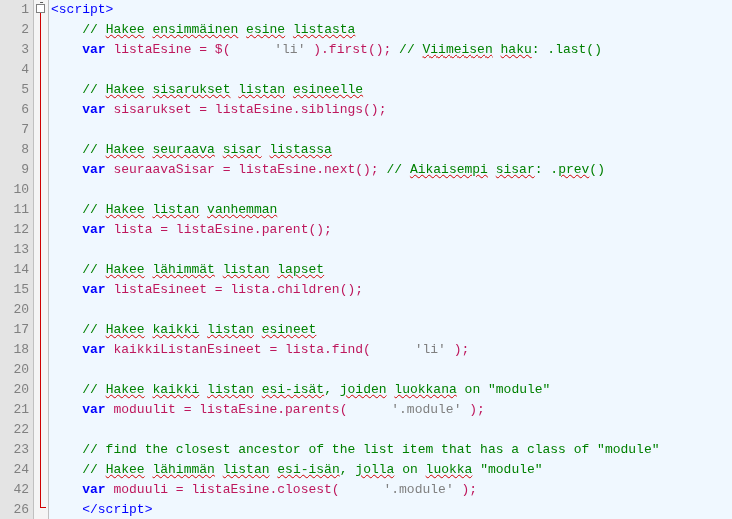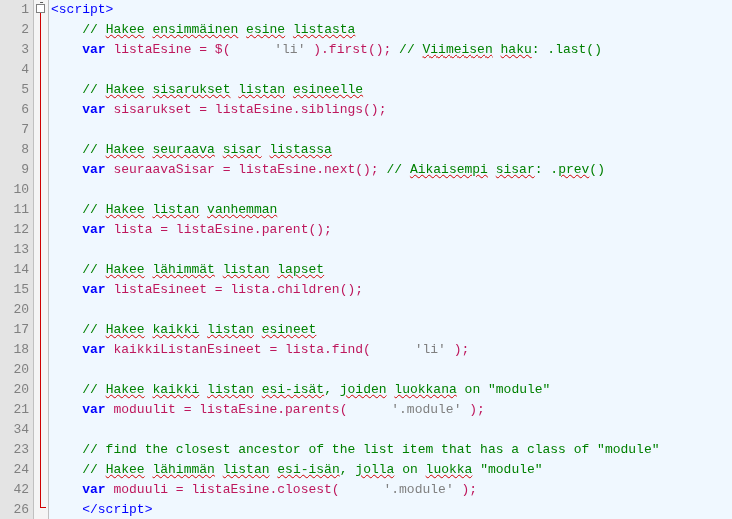--- a/index.html
+++ b/index.html
@@ -117,21 +117,21 @@
       <div>12</div>
       <div>13</div>
       <div>14</div>
       <div>15</div>
       <div>20</div>
       <div>17</div>
       <div>18</div>
       <div>20</div>
       <div>20</div>
       <div>21</div>
-      <div>34</div>
+      <div>22</div>
       <div>23</div>
       <div>24</div>
       <div>42</div>
       <div>26</div>
     </div>
   <div class="fold-col">
     <div class="fold-line"></div>
     <div class="fold-end"></div>
   </div>
   <div class="code" id="code"><div class="line"><span class="t-tag">&lt;script&gt;</span></div><div class="line"><span class="t-plain">    </span><span class="t-com">// </span><span class="t-com squiggle">Hakee</span><span class="t-com"> </span><span class="t-com squiggle">ensimmäinen</span><span class="t-com"> </span><span class="t-com squiggle">esine</span><span class="t-com"> </span><span class="t-com squiggle">listasta</span></div><div class="line"><span class="t-plain">    </span><span class="t-key">var</span><span class="t-plain"> listaEsine = $( </span><span class="t-str">'li'</span><span class="t-plain"> ).first(); </span><span class="t-com">// </span><span class="t-com squiggle">Viimeisen</span><span class="t-com"> </span><span class="t-com squiggle">haku</span><span class="t-com">: .last()</span></div><div class="line"><span class="t-plain"></span></div><div class="line"><span class="t-plain">    </span><span class="t-com">// </span><span class="t-com squiggle">Hakee</span><span class="t-com"> </span><span class="t-com squiggle">sisarukset</span><span class="t-com"> </span><span class="t-com squiggle">listan</span><span class="t-com"> </span><span class="t-com squiggle">esineelle</span></div><div class="line"><span class="t-plain">    </span><span class="t-key">var</span><span class="t-plain"> sisarukset = listaEsine.siblings();</span></div><div class="line"><span class="t-plain"></span></div><div class="line"><span class="t-plain">    </span><span class="t-com">// </span><span class="t-com squiggle">Hakee</span><span class="t-com"> </span><span class="t-com squiggle">seuraava</span><span class="t-com"> </span><span class="t-com squiggle">sisar</span><span class="t-com"> </span><span class="t-com squiggle">listassa</span></div><div class="line"><span class="t-plain">    </span><span class="t-key">var</span><span class="t-plain"> seuraavaSisar = listaEsine.next(); </span><span class="t-com">// </span><span class="t-com squiggle">Aikaisempi</span><span class="t-com"> </span><span class="t-com squiggle">sisar</span><span class="t-com">: .</span><span class="t-com squiggle">prev</span><span class="t-com">()</span></div><div class="line"><span class="t-plain"></span></div><div class="line"><span class="t-plain">    </span><span class="t-com">// </span><span class="t-com squiggle">Hakee</span><span class="t-com"> </span><span class="t-com squiggle">listan</span><span class="t-com"> </span><span class="t-com squiggle">vanhemman</span></div><div class="line"><span class="t-plain">    </span><span class="t-key">var</span><span class="t-plain"> lista = listaEsine.parent();</span></div><div class="line"><span class="t-plain"></span></div><div class="line"><span class="t-plain">    </span><span class="t-com">// </span><span class="t-com squiggle">Hakee</span><span class="t-com"> </span><span class="t-com squiggle">lähimmät</span><span class="t-com"> </span><span class="t-com squiggle">listan</span><span class="t-com"> </span><span class="t-com squiggle">lapset</span></div><div class="line"><span class="t-plain">    </span><span class="t-key">var</span><span class="t-plain"> listaEsineet = lista.children();</span></div><div class="line"><span class="t-plain"></span></div><div class="line"><span class="t-plain">    </span><span class="t-com">// </span><span class="t-com squiggle">Hakee</span><span class="t-com"> </span><span class="t-com squiggle">kaikki</span><span class="t-com"> </span><span class="t-com squiggle">listan</span><span class="t-com"> </span><span class="t-com squiggle">esineet</span></div><div class="line"><span class="t-plain">    </span><span class="t-key">var</span><span class="t-plain"> kaikkiListanEsineet = lista.find( </span><span class="t-str">'li'</span><span class="t-plain"> );</span></div><div class="line"><span class="t-plain"></span></div><div class="line"><span class="t-plain">    </span><span class="t-com">// </span><span class="t-com squiggle">Hakee</span><span class="t-com"> </span><span class="t-com squiggle">kaikki</span><span class="t-com"> </span><span class="t-com squiggle">listan</span><span class="t-com"> </span><span class="t-com squiggle">esi-isät</span><span class="t-com">, </span><span class="t-com squiggle">joiden</span><span class="t-com"> </span><span class="t-com squiggle">luokkana</span><span class="t-com"> on "module"</span></div><div class="line"><span class="t-plain">    </span><span class="t-key">var</span><span class="t-plain"> moduulit = listaEsine.parents( </span><span class="t-str">'.module'</span><span class="t-plain"> );</span></div><div class="line"><span class="t-plain"></span></div><div class="line"><span class="t-plain">    </span><span class="t-com">// find the closest ancestor of the list item that has a class of "module"</span></div><div class="line"><span class="t-plain">    </span><span class="t-com">// </span><span class="t-com squiggle">Hakee</span><span class="t-com"> </span><span class="t-com squiggle">lähimmän</span><span class="t-com"> </span><span class="t-com squiggle">listan</span><span class="t-com"> </span><span class="t-com squiggle">esi-isän</span><span class="t-com">, </span><span class="t-com squiggle">jolla</span><span class="t-com"> on </span><span class="t-com squiggle">luokka</span><span class="t-com"> "module"</span></div><div class="line"><span class="t-plain">    </span><span class="t-key">var</span><span class="t-plain"> moduuli = listaEsine.closest( </span><span class="t-str">'.module'</span><span class="t-plain"> );</span></div><div class="line"><span class="t-plain">    </span><span class="t-tag">&lt;/script&gt;</span></div></div>

